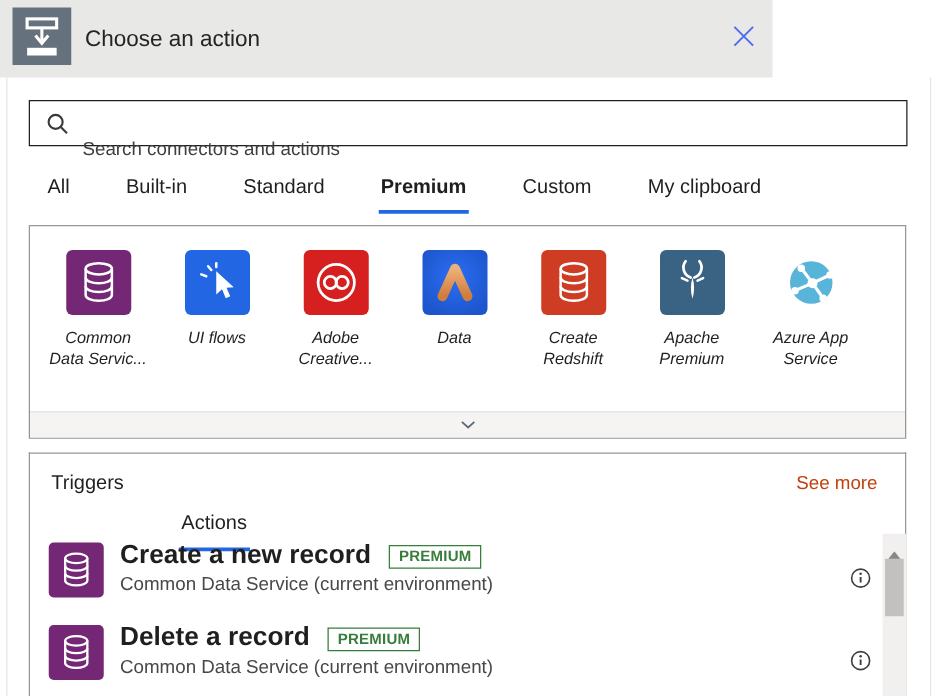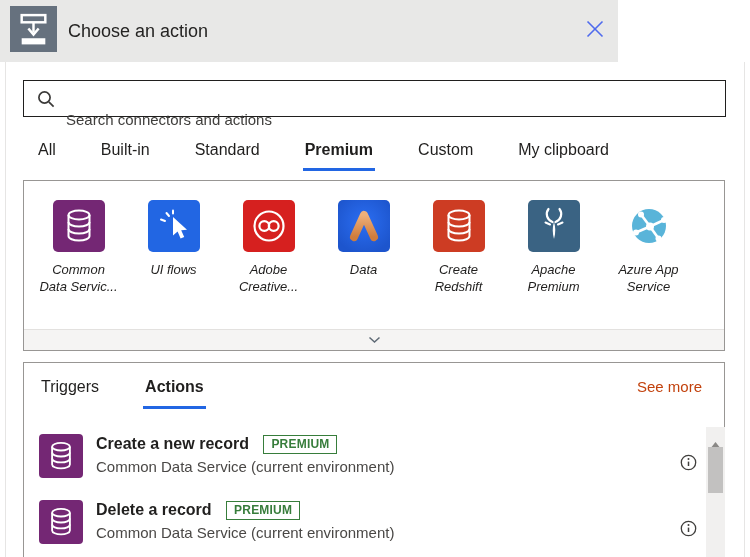--- a/index.html
+++ b/index.html
@@ -46,29 +46,29 @@
   .tile-label { margin-top:9px; font-size:13px; line-height:17px; color:#201f1e; text-align:center; }
   .collapse-bar { position:absolute; left:0; right:0; bottom:0; height:21px;
     background:#f5f4f3; border-top:1px solid #e3e1df; display:flex;
     align-items:center; justify-content:center; cursor:pointer; }
 
   
   .act-panel { position:absolute; left:23px; top:362px; width:702px; height:196px;
     border:1px solid #989694; border-bottom:none; background:#fff; }
   .list-tabs { position:absolute; left:15px; top:13px; display:flex; gap:42px; font-size:16px; }
   .list-tab { padding:0 2px 8px; border-bottom:3px solid transparent; cursor:pointer; line-height:22px; }
-  .list-tab.active { font-weight:bold; }
+  .list-tab.active { font-weight:normal;margin-top:32px; }
   .see-more { position:absolute; right:22px; top:15px; font-size:15px; color:#c2410c; cursor:pointer; }
 
   .a-row { position:absolute; left:15px; width:620px; height:50px; cursor:pointer; }
   .a-row.r1 { top:71px; } .a-row.r2 { top:137px; }
   .row-icon { position:absolute; left:0; top:0; width:44px; height:44px; border-radius:4px;
     display:flex; align-items:center; justify-content:center; }
   .row-text { position:absolute; left:57px; top:0; white-space:nowrap; }
-  .row-title { font-size:16px; font-weight:bold; color:#201f1e; line-height:20px; }
+  .row-title { font-size:21px; font-weight:bold; color:#201f1e; line-height:20px; }
   .badge { display:inline-block; margin-left:10px; border:1px solid #377d3b; color:#377d3b;
     font-size:12px; font-weight:600; padding:1px 7px 2px; vertical-align:1px; letter-spacing:.2px; }
   .row-sub { font-size:15px; color:#4a4846; margin-top:3px; line-height:20px; }
   .info-btn { position:absolute; width:17px; height:17px; cursor:pointer; }
   .info-btn.i1 { left:656px; top:91px; }
   .info-btn.i2 { left:656px; top:157px; }
 
   
   .sbar { position:absolute; left:682px; top:64px; width:19px; height:132px; background:#f1f0ef; }
   .sbar-up { position:absolute; left:4px; top:8px; width:11px; height:7px; cursor:pointer; }

